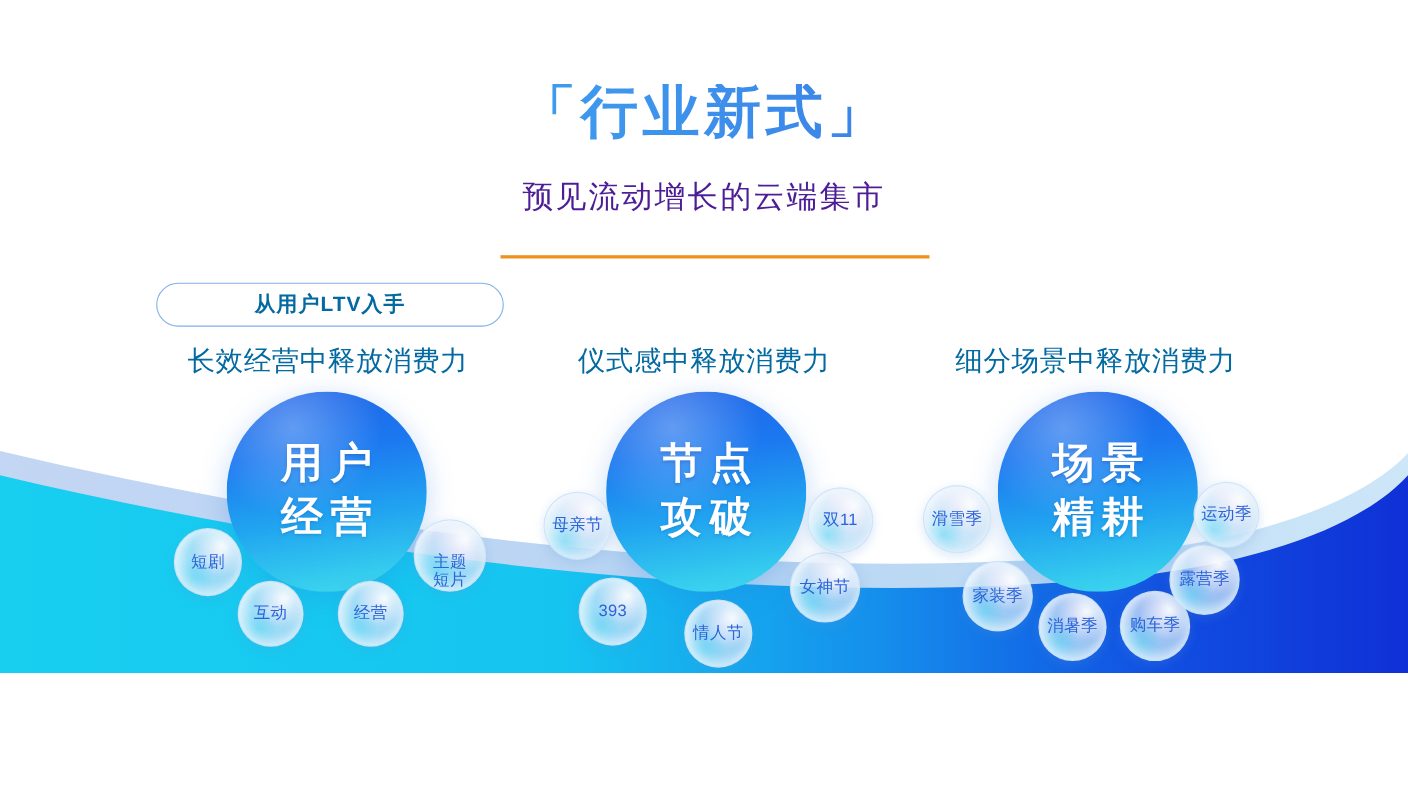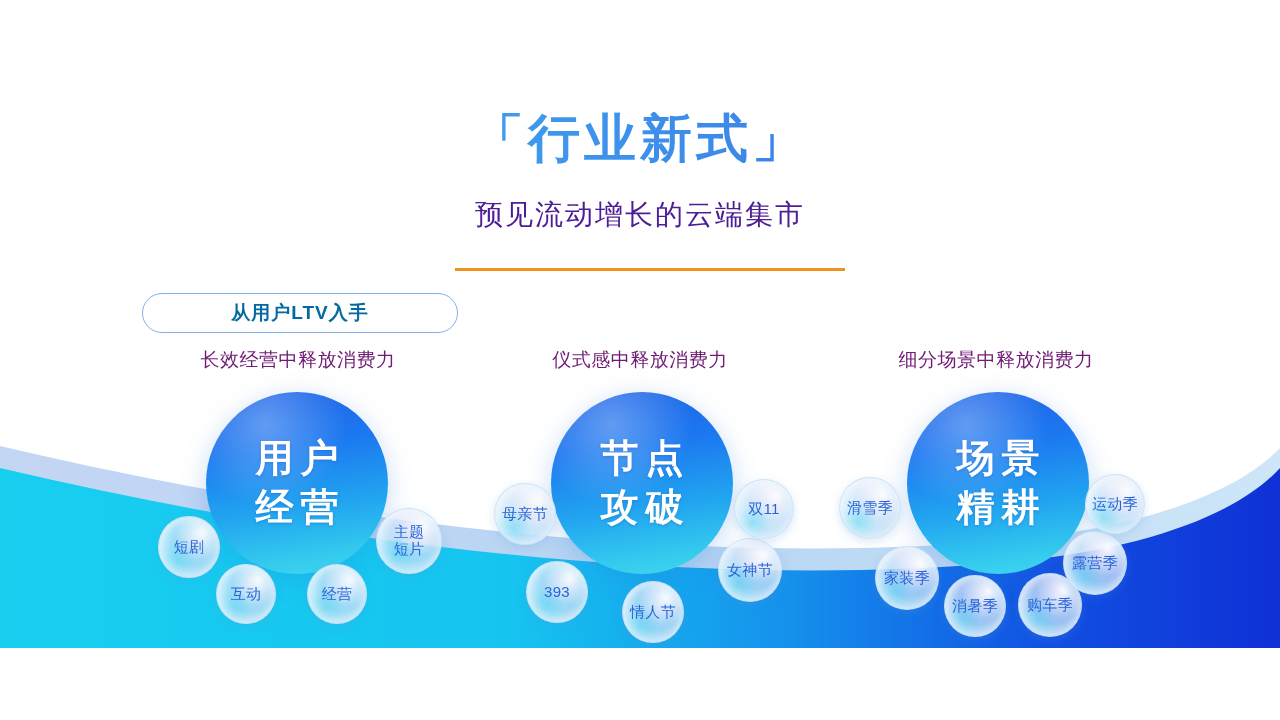--- a/index.html
+++ b/index.html
@@ -13,21 +13,20 @@
     background: #ffffff;
     font-family: "Liberation Sans", "DejaVu Sans", sans-serif;
   }
 
   #slide {
     position: relative;
     width: 1280px;
     height: 612px;
     background: #ffffff;
     overflow: hidden;
-    margin-top: 36px;
   }
 
   
   .wave-layer {
     position: absolute;
     left: 0;
     bottom: 0;
     width: 1280px;
     height: 220px;
     pointer-events: none;
@@ -92,22 +91,22 @@
     letter-spacing: 1px;
     white-space: nowrap;
   }
   #pill-0 { left: 142px; top: 257px; width: 316px; }
   #pill-1 { left: 522px; top: 257px; width: 588px; }
 
   .col-sub {
     position: absolute;
     top: 311px;
     text-align: center;
-    color: #701a75;
-    font-size: 19px;
+    color: #0369a1;
+    font-size: 25px;
     font-weight: 500;
     letter-spacing: 0.5px;
     white-space: nowrap;
     transform: translateX(-50%);
   }
   #colsub-0 { left: 298px; }
   #colsub-1 { left: 640px; }
   #colsub-2 { left: 996px; }
 
   
@@ -220,21 +219,21 @@
   <div id="bubble-host">
       <div class="bubble" style="left: 158px; top: 480px; width: 60px; height: 60px;">
         <span class="bubble-label">短剧</span>
       </div>
       <div class="bubble" style="left: 216px; top: 528px; width: 58px; height: 58px;">
         <span class="bubble-label">互动</span>
       </div>
       <div class="bubble" style="left: 307px; top: 528px; width: 58px; height: 58px;">
         <span class="bubble-label">经营</span>
       </div>
-      <div class="bubble" style="left: 376px; top: 472px; width: 64px; height: 64px;">
+      <div class="bubble" style="left: 376px; top: 472px; width: 64px; height: 64px; align-items: flex-end;">
         <span class="bubble-label">主题
 短片</span>
       </div>
       <div class="bubble" style="left: 494px; top: 447px; width: 60px; height: 60px;">
         <span class="bubble-label">母亲节</span>
       </div>
       <div class="bubble" style="left: 526px; top: 525px; width: 60px; height: 60px;">
         <span class="bubble-label">393</span>
       </div>
       <div class="bubble" style="left: 622px; top: 545px; width: 60px; height: 60px;">

